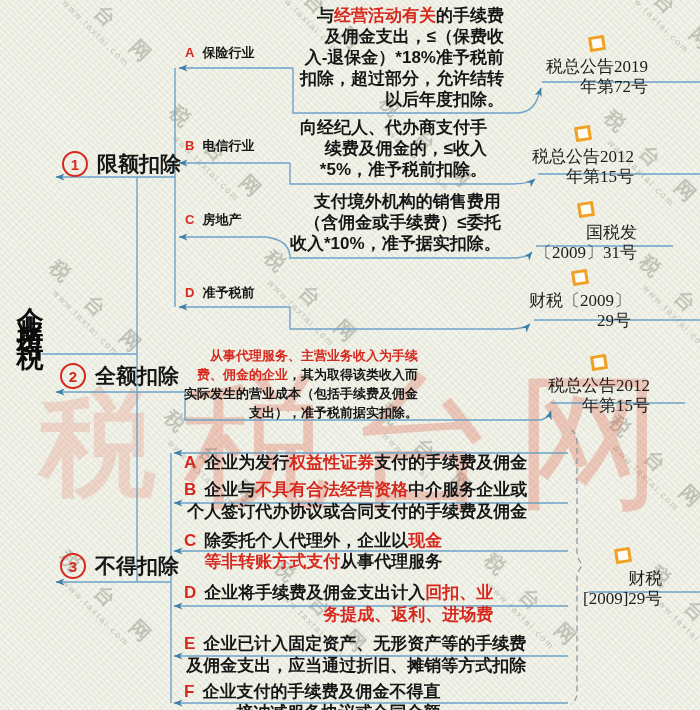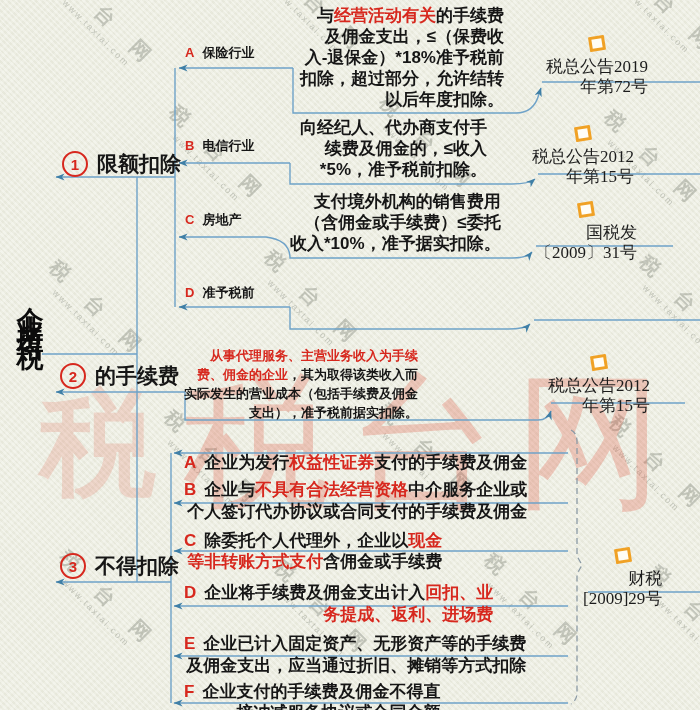--- a/index.html
+++ b/index.html
@@ -165,21 +165,21 @@
   </svg>
 
   <div class="node root">企业所得税</div>
 
   <div class="node bl" style="left:62px;top:150px">
     <span class="cnum">1</span>
     <span>限额扣除</span>
   </div>
   <div class="node bl" style="left:60px;top:362px">
     <span class="cnum">2</span>
-    <span>的手续费</span>
+    <span>全额扣除</span>
   </div>
   <div class="node bl" style="left:60px;top:552px">
     <span class="cnum">3</span>
     <span>不得扣除</span>
   </div>
 
   <div class="node cl" style="left:185px;top:44px">
     <span class="letter">A</span><span>保险行业</span>
   </div>
   <div class="node cl" style="left:185px;top:211px">
@@ -211,21 +211,21 @@
 
   <div class="node item" style="left:184px;top:430px;line-height:22px">
     <span class="letter">A</span><span><span>企业为发行</span><span class="hl">权益性证券</span><span>支付的手续费及佣金</span></span>
   </div>
   <div class="node item" style="left:184px;top:457px;line-height:22px">
     <span class="letter">B</span><span><span>企业与</span><span class="hl">不具有合法经营资格</span><span>中介服务企业或
 个人签订代办协议或合同支付的手续费及佣金</span></span>
   </div>
   <div class="node item" style="left:184px;top:509px;line-height:21px">
     <span class="letter">C</span><span><span>除委托个人代理外，企业以</span><span class="hl">现金
-等非转账方式支付</span><span>含佣金或手续费</span></span>
+等非转账方式支付</span><span>从事代理服务</span></span>
   </div>
   <div class="node item" style="left:184px;top:560px;line-height:22px">
     <span class="letter">D</span><span><span>企业将手续费及佣金支出计入</span><span class="hl">回扣、业
 务提成、返利、进场费</span></span>
   </div>
   <div class="node item" style="left:184px;top:611px;line-height:22px">
     <span class="letter">E</span><span><span>企业已计入固定资产、无形资产等的手续费
 及佣金支出，应当通过折旧、摊销等方式扣除</span></span>
   </div>
   <div class="node item" style="left:184px;top:660px;line-height:21px">
@@ -241,20 +241,25 @@
   <div class="node ref" style="left:532px;top:126px">
     <span class="tag"></span>
     <span>税总公告2012
 年第15号</span>
   </div>
   <div class="node ref" style="left:535px;top:202px">
     <span class="tag"></span>
     <span>国税发
 〔2009〕31号</span>
   </div>
+  <div class="node ref" style="left:529px;top:270px">
+    <span class="tag"></span>
+    <span>财税〔2009〕
+29号</span>
+  </div>
   <div class="node ref" style="left:548px;top:355px">
     <span class="tag"></span>
     <span>税总公告2012
 年第15号</span>
   </div>
   <div class="node ref" style="left:583px;top:548px">
     <span class="tag"></span>
     <span>财税
 [2009]29号</span>
   </div>

